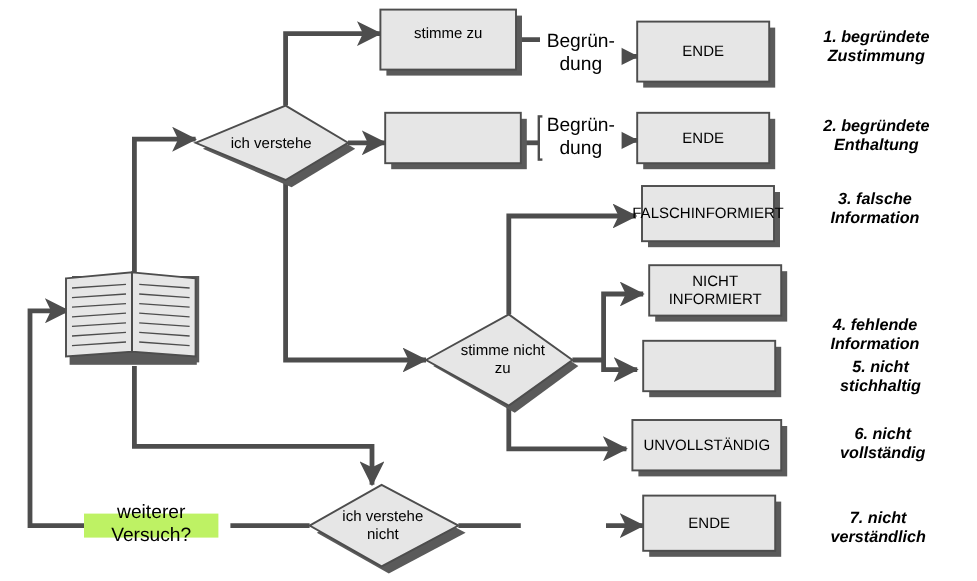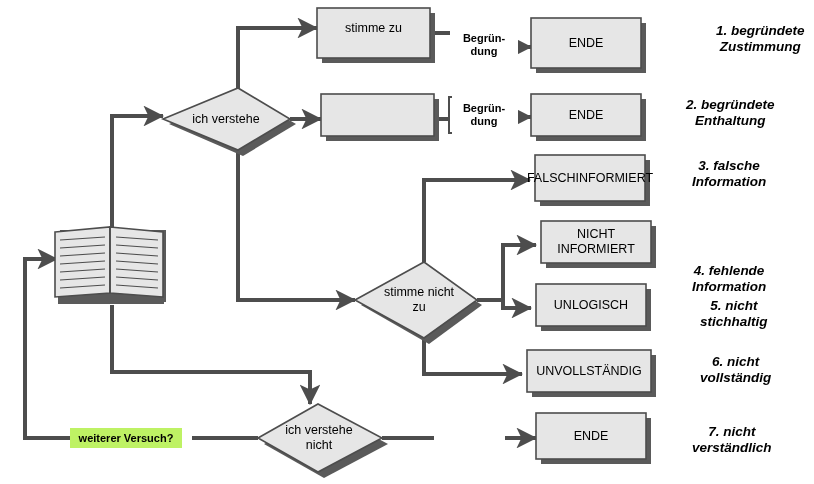--- a/index.html
+++ b/index.html
@@ -10,21 +10,21 @@
     position:absolute;
     display:flex;align-items:center;justify-content:center;
     text-align:center;
     color:#000;
     font-family:"Liberation Sans",sans-serif;
     pointer-events:none;
     line-height:1.18;
   }
   .boxlabel{font-size:12.5px;}
   .diamlabel{font-size:12.5px;}
-  .edgelabel{font-size:11px;font-weight:bold;}
+  .edgelabel{font-size:16px;}
   .sidelabel{
     position:absolute;
     font-style:italic;
     font-weight:bold;
     font-size:13.5px;
     color:#000;
     text-align:center;
     line-height:1.2;
     font-family:"Liberation Sans",sans-serif;
     white-space:nowrap;
@@ -151,21 +151,20 @@
   <div class="nodetext boxlabel" style="left:535px;top:155px;width:110px;height:46px;">
     <span>FALSCH</span>
     <span>INFORMIERT</span>
   </div>
 
   <div class="nodetext boxlabel" style="left:541px;top:221px;width:110px;height:42px;flex-direction:column;">
     <span>NICHT</span>
     <span>INFORMIERT</span>
   </div>
 
-  <div class="nodetext boxlabel" style="left:536px;top:284px;width:110px;height:42px;">UNLOGISCH</div>
 
   <div class="nodetext boxlabel" style="left:527px;top:350px;width:124px;height:42px;">UNVOLLSTÄNDIG</div>
 
   <div class="nodetext boxlabel" style="left:531px;top:18px;width:110px;height:50px;">ENDE</div>
   <div class="nodetext boxlabel" style="left:531px;top:94px;width:110px;height:42px;">ENDE</div>
   <div class="nodetext boxlabel" style="left:536px;top:413px;width:110px;height:46px;">ENDE</div>
 
   <div class="nodetext diamlabel" style="left:168px;top:104px;width:116px;height:30px;">ich verstehe</div>
 
   <div class="nodetext diamlabel" style="left:362px;top:283px;width:114px;height:34px;flex-direction:column;text-align:center;">
@@ -184,21 +183,21 @@
   </div>
 
   <div class="nodetext edgelabel" style="left:450px;top:98px;width:68px;height:34px;flex-direction:column;background:#fff;">
     <span>Begrün-</span>
     <span>dung</span>
   </div>
 
 
   <div class="nodetext edgelabel" style="left:70px;top:428px;width:112px;height:20px;background:#bef264;">weiterer Versuch?</div>
 
-  <div class="sidelabel" style="left:686px;top:23px;margin-left:30px;">
+  <div class="sidelabel" style="left:686px;top:23px;">
     <div>1. begründete</div>
     <div>Zustimmung</div>
   </div>
 
   <div class="sidelabel" style="left:686px;top:97px;">
     <div>2. begründete</div>
     <div>Enthaltung</div>
   </div>
 
   <div class="sidelabel" style="left:692px;top:158px;">

